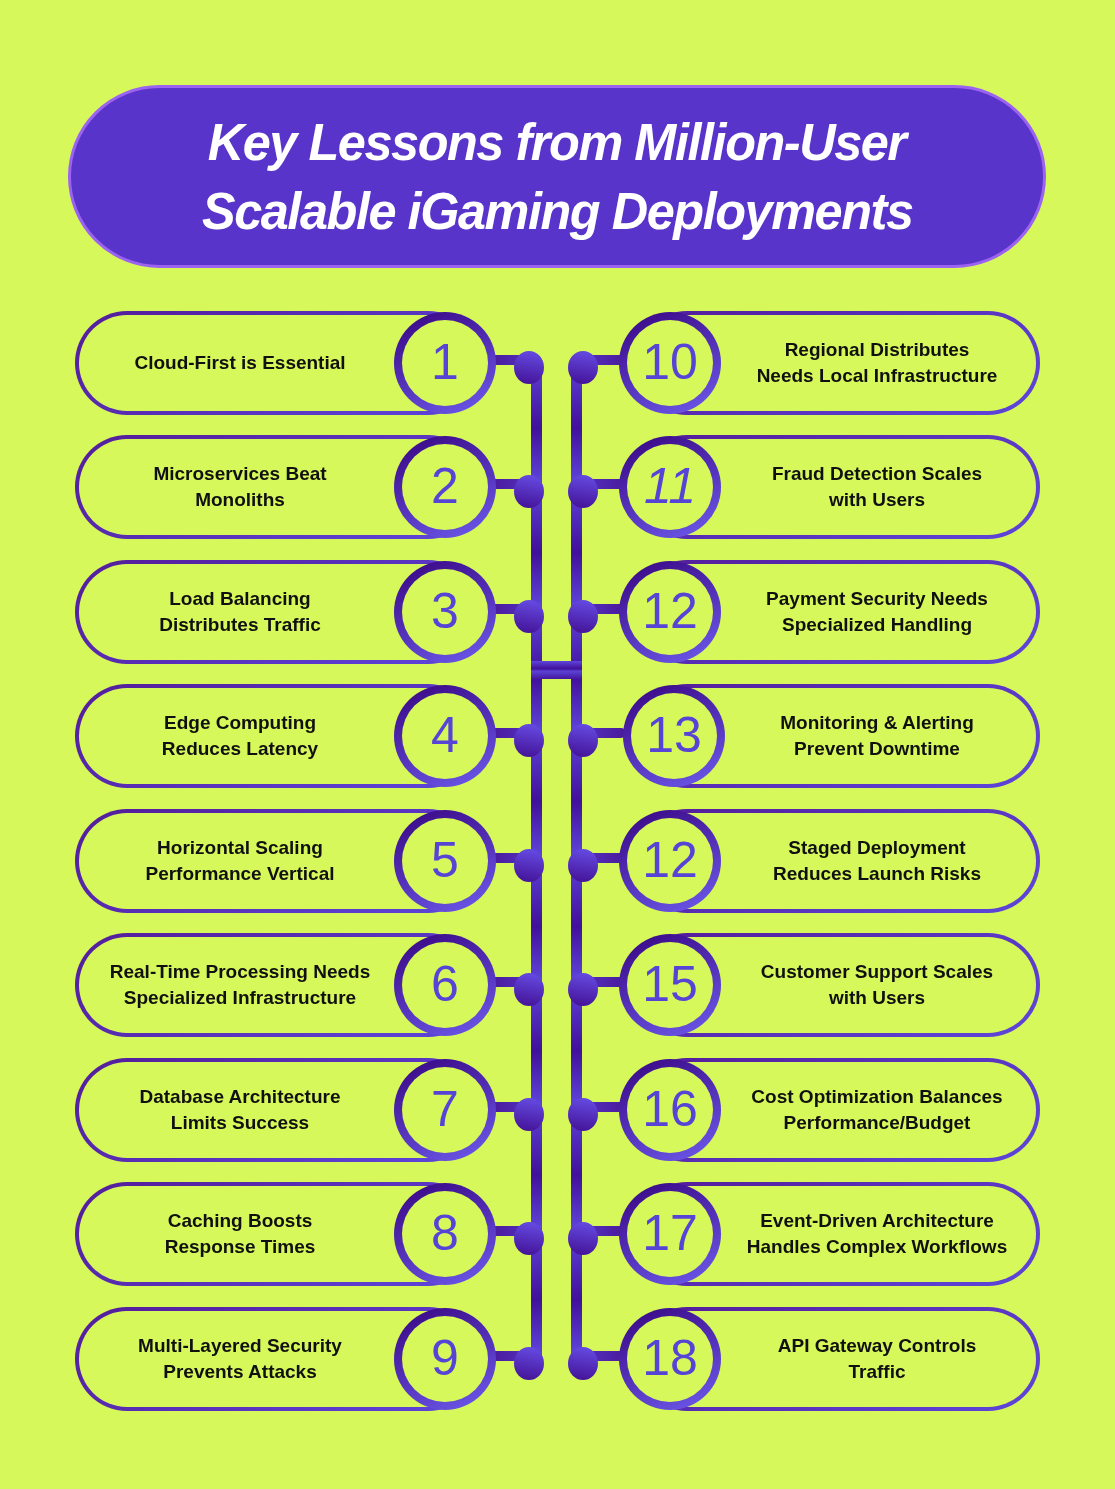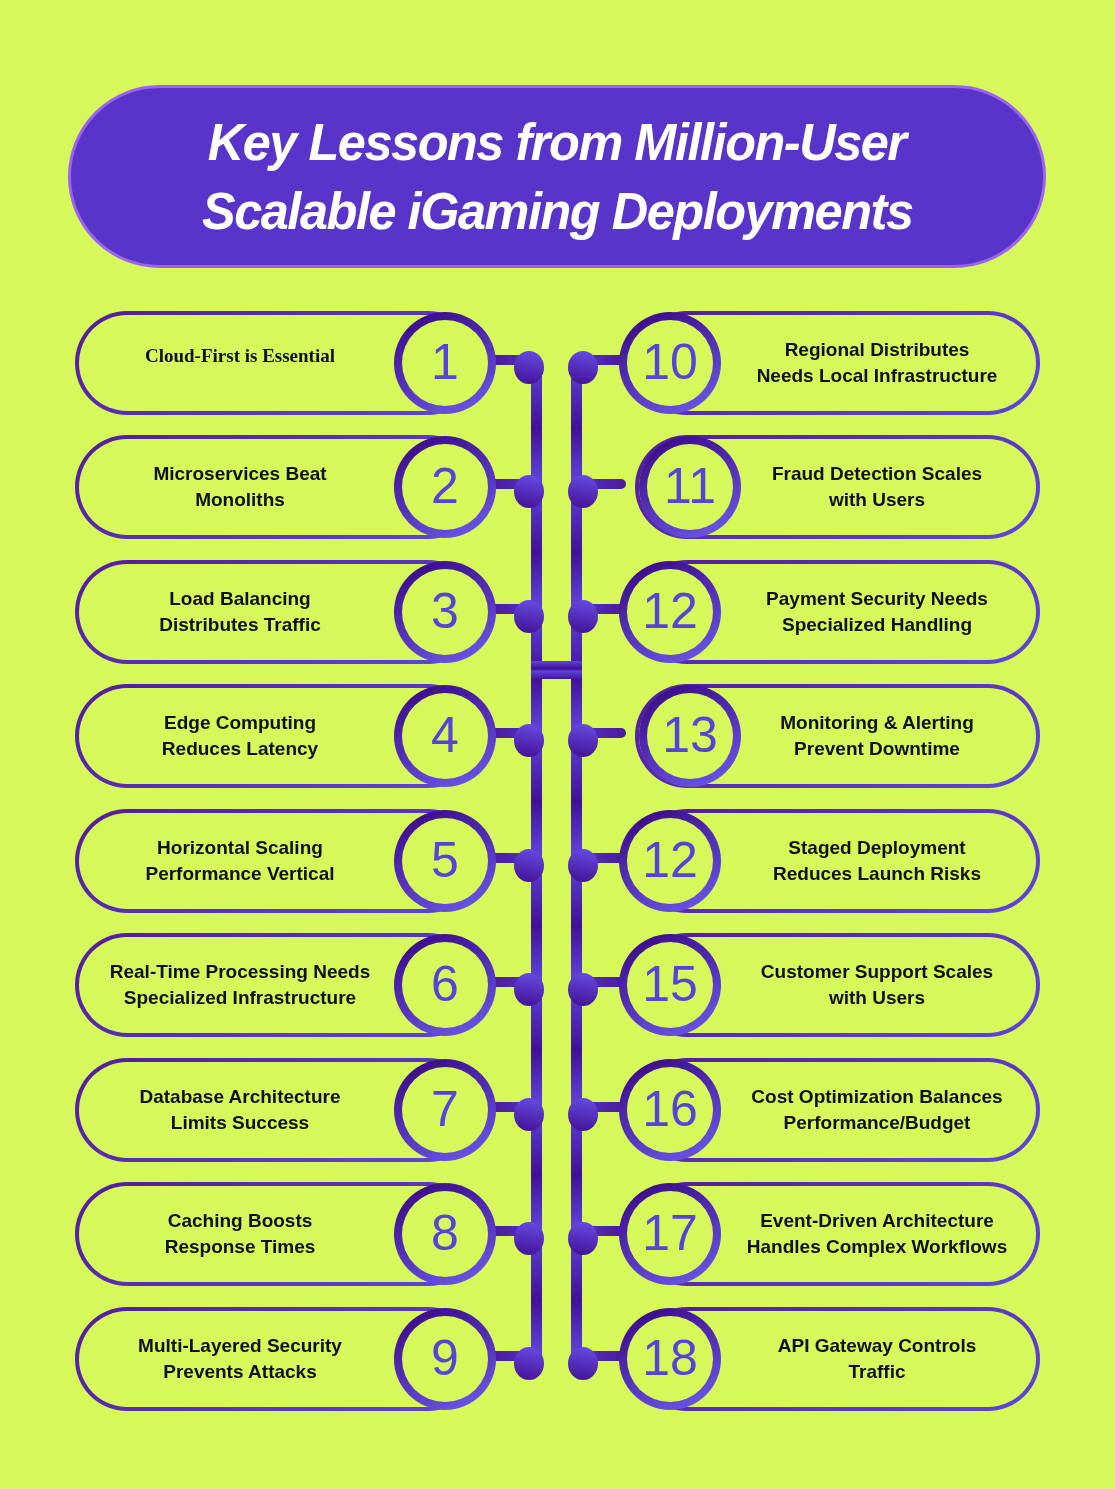--- a/index.html
+++ b/index.html
@@ -150,41 +150,41 @@
   <div class="spine spine-right"></div>
   <div class="crossbar"></div>
 
   <div id="rows">
       <div class="pill" style="left: 75px; top: 311px;"></div>
       <div class="stub stub-left" style="left: 489px; top: 355px;"></div>
       <div class="blob" style="left: 514px; top: 351px;"></div>
       <div class="num-circle" style="left: 394px; top: 312px;">
         <span class="num">1</span>
       </div>
-      <div class="label" style="left: 85px; top: 304px; font-family: Liberation Serif, serif;">Cloud-First is Essential</div>
+      <div class="label" style="left: 85px; top: 311px;">Cloud-First is Essential</div>
       <div class="pill" style="left: 635px; top: 311px;"></div>
       <div class="stub stub-right" style="left: 578px; top: 355px;"></div>
       <div class="blob" style="left: 568px; top: 351px;"></div>
       <div class="num-circle" style="left: 619px; top: 312px;">
         <span class="num">10</span>
       </div>
       <div class="label" style="left: 722px; top: 311px;">Regional Distributes
 Needs Local Infrastructure</div>
       <div class="pill" style="left: 75px; top: 435px;"></div>
       <div class="stub stub-left" style="left: 489px; top: 479px;"></div>
       <div class="blob" style="left: 514px; top: 475px;"></div>
       <div class="num-circle" style="left: 394px; top: 436px;">
         <span class="num">2</span>
       </div>
       <div class="label" style="left: 85px; top: 435px;">Microservices Beat
 Monoliths</div>
       <div class="pill" style="left: 635px; top: 435px;"></div>
       <div class="stub stub-right" style="left: 578px; top: 479px;"></div>
       <div class="blob" style="left: 568px; top: 475px;"></div>
-      <div class="num-circle" style="left: 639px; top: 436px;">
+      <div class="num-circle" style="left: 619px; top: 436px; font-style: italic;">
         <span class="num">11</span>
       </div>
       <div class="label" style="left: 722px; top: 435px;">Fraud Detection Scales
 with Users</div>
       <div class="pill" style="left: 75px; top: 560px;"></div>
       <div class="stub stub-left" style="left: 489px; top: 604px;"></div>
       <div class="blob" style="left: 514px; top: 600px;"></div>
       <div class="num-circle" style="left: 394px; top: 561px;">
         <span class="num">3</span>
       </div>
@@ -202,21 +202,21 @@
       <div class="stub stub-left" style="left: 489px; top: 728px;"></div>
       <div class="blob" style="left: 514px; top: 724px;"></div>
       <div class="num-circle" style="left: 394px; top: 685px;">
         <span class="num">4</span>
       </div>
       <div class="label" style="left: 85px; top: 684px;">Edge Computing
 Reduces Latency</div>
       <div class="pill" style="left: 635px; top: 684px;"></div>
       <div class="stub stub-right" style="left: 578px; top: 728px;"></div>
       <div class="blob" style="left: 568px; top: 724px;"></div>
-      <div class="num-circle" style="left: 639px; top: 685px;">
+      <div class="num-circle" style="left: 623px; top: 685px;">
         <span class="num">13</span>
       </div>
       <div class="label" style="left: 722px; top: 684px;">Monitoring &amp; Alerting
 Prevent Downtime</div>
       <div class="pill" style="left: 75px; top: 809px;"></div>
       <div class="stub stub-left" style="left: 489px; top: 853px;"></div>
       <div class="blob" style="left: 514px; top: 849px;"></div>
       <div class="num-circle" style="left: 394px; top: 810px;">
         <span class="num">5</span>
       </div>

